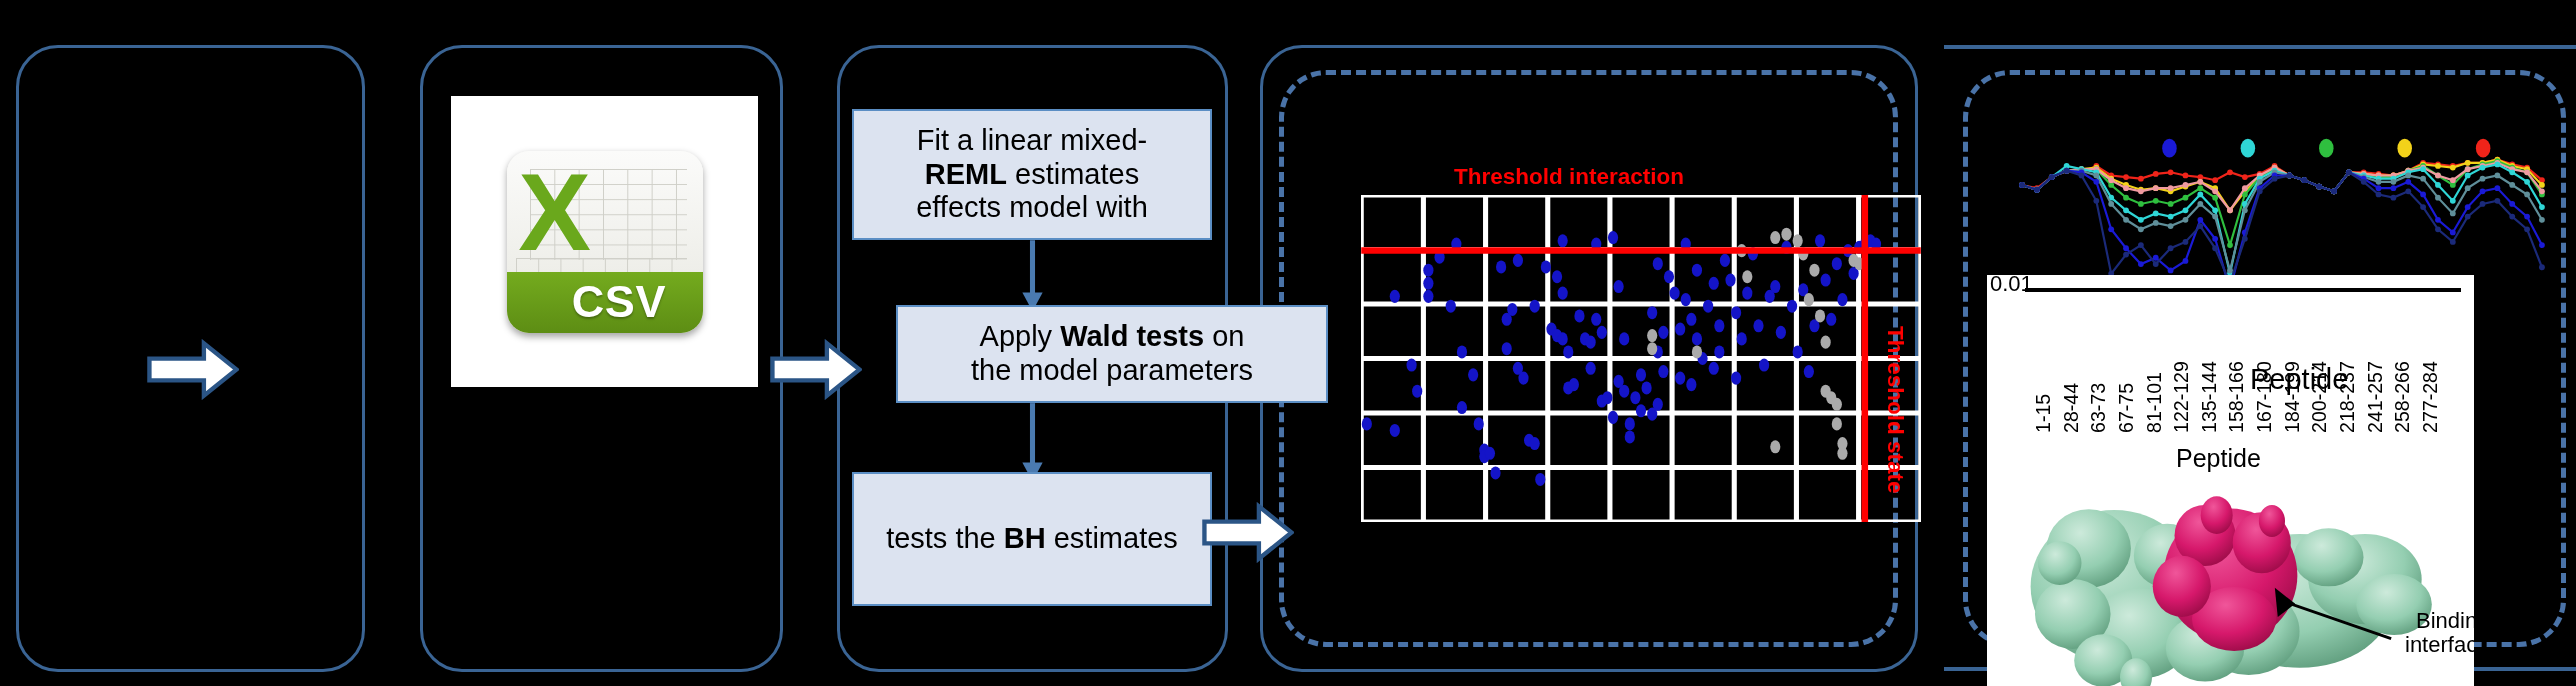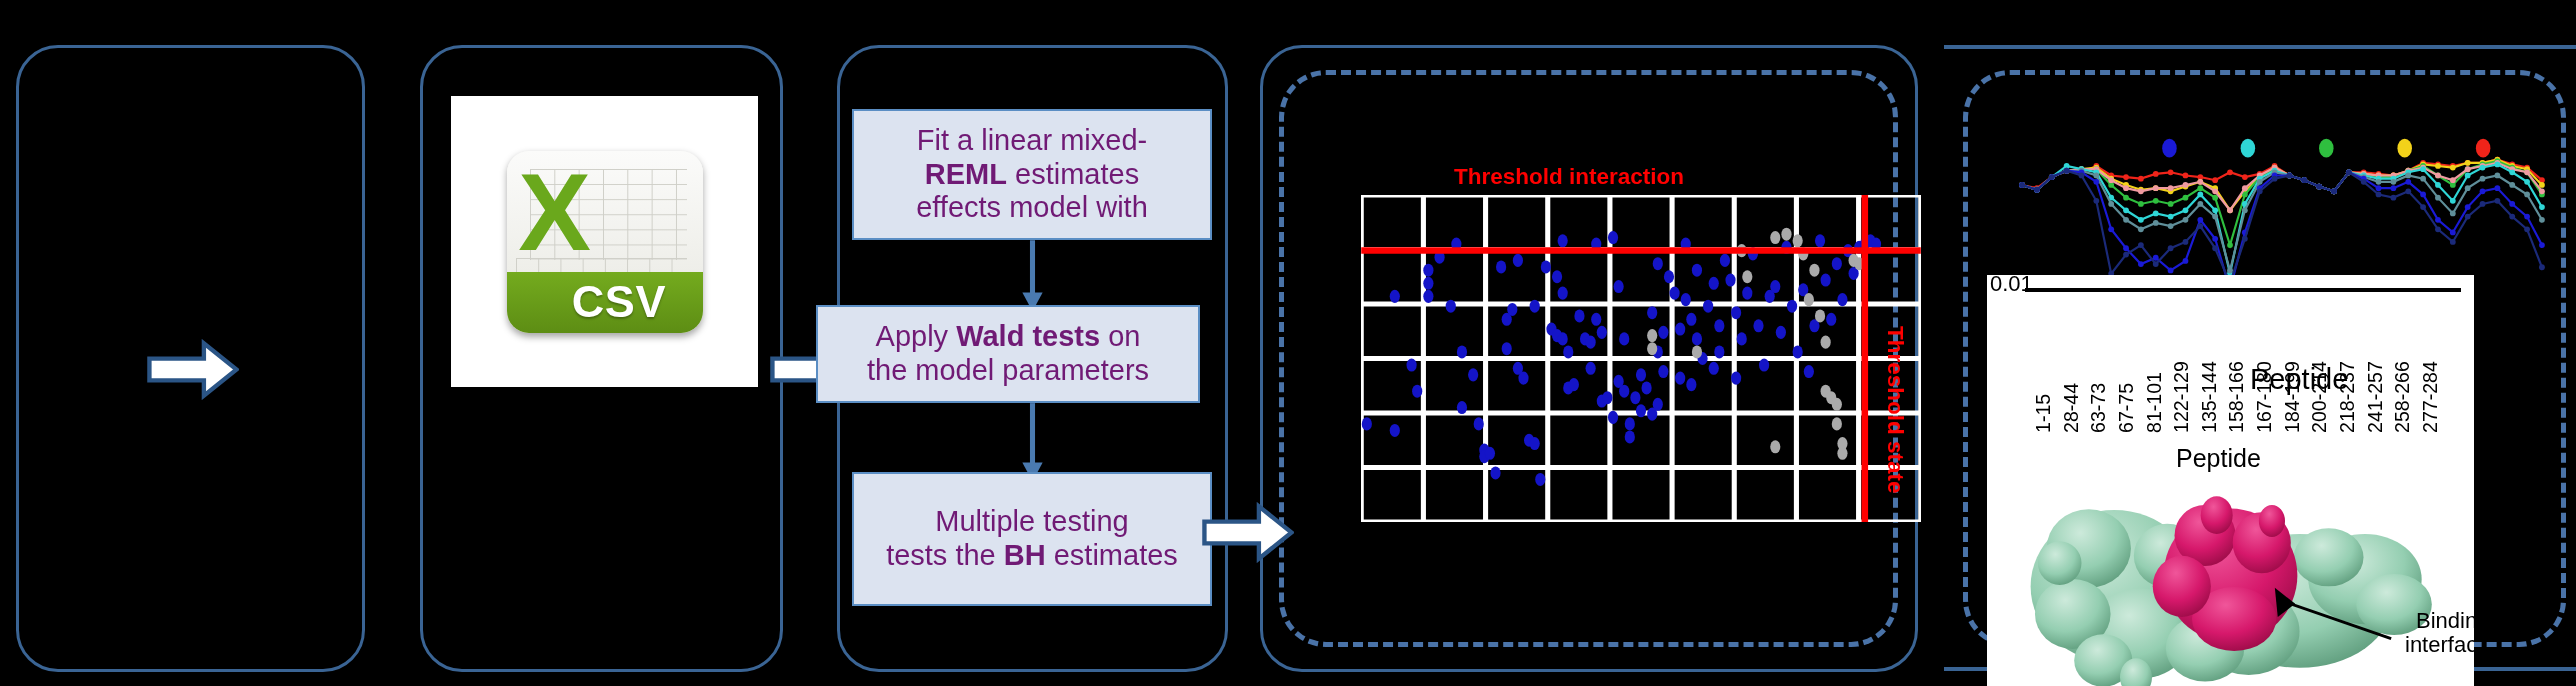--- a/index.html
+++ b/index.html
@@ -12,21 +12,21 @@
   .panel{position:absolute;border:3.6px solid #3a6494;border-radius:42px;box-sizing:border-box;}
   .panel.dashed{border-style:dashed;border-width:5.1px;border-color:#4a73a8;border-radius:47px;}
 
   
   .blockarrow{position:absolute;}
   .blockarrow svg{display:block;}
 
   
   .pbox{position:absolute;background:#dce3f0;border:2.2px solid #5b8ec4;box-sizing:border-box;
         display:flex;align-items:center;justify-content:center;text-align:center;
-        color:#701a75;font-size:29px;line-height:1.17;padding:2.9px 4.4px;}
+        color:#000000;font-size:29px;line-height:1.17;padding:2.9px 4.4px;}
   .pbox b{font-weight:bold;}
 
   
   .conn{position:absolute;}
 
   
   .csvwrap{position:absolute;background:#fff;display:flex;align-items:center;justify-content:center;}
   .csvicon{position:relative;width:196px;height:182px;border-radius:22px;overflow:hidden;
            background:linear-gradient(180deg,#f2f2ef 0%,#e9e9e4 66%,#e4e4de 66.5%,#e4e4de 66.5%);
            box-shadow:0 3.6px 7.3px rgba(0,0,0,.35);}
@@ -115,39 +115,38 @@
     </div>
   </div>
 
   <div class="conn" style="left:1018px;top:240px;width:29px;height:73px;">
     <svg width="29" height="73" viewBox="0 0 40 100">
       <line x1="20" y1="0" x2="20" y2="78" stroke="#4a7ab0" stroke-width="7"></line>
       <polygon points="6,72 34,72 20,98" fill="#4a7ab0"></polygon>
     </svg>
   </div>
 
-  <div class="pbox" style="left:816px;top:305px;width:384px;height:98px;">
+  <div class="pbox" style="left:896px;top:305px;width:432px;height:98px;">
     <div>
       <div>
         <span>Apply </span><b>Wald tests</b><span> on</span>
       </div>
       <div>the model parameters</div>
     </div>
   </div>
 
   <div class="conn" style="left:1018px;top:403px;width:29px;height:80px;">
     <svg width="29" height="80" viewBox="0 0 40 110">
       <line x1="20" y1="0" x2="20" y2="88" stroke="#4a7ab0" stroke-width="7"></line>
       <polygon points="6,82 34,82 20,108" fill="#4a7ab0"></polygon>
     </svg>
   </div>
 
   <div class="pbox" style="left:852px;top:472px;width:360px;height:134px;">
     <div>
-      <div>Multiple testing</div>
       <div>
         <span>tests the </span><b>BH</b><span> estimates</span>
       </div>
     </div>
   </div>
 
   <div class="blockarrow" style="left:1202px;top:502px;width:92px;height:61px;">
     <svg width="92" height="61" viewBox="0 0 126 84">
       <path d="M3 27 L78 27 L78 6 L123 42 L78 78 L78 57 L3 57 Z" fill="#ffffff" stroke="#2b5586" stroke-width="6" stroke-linejoin="miter"></path>
     </svg>

